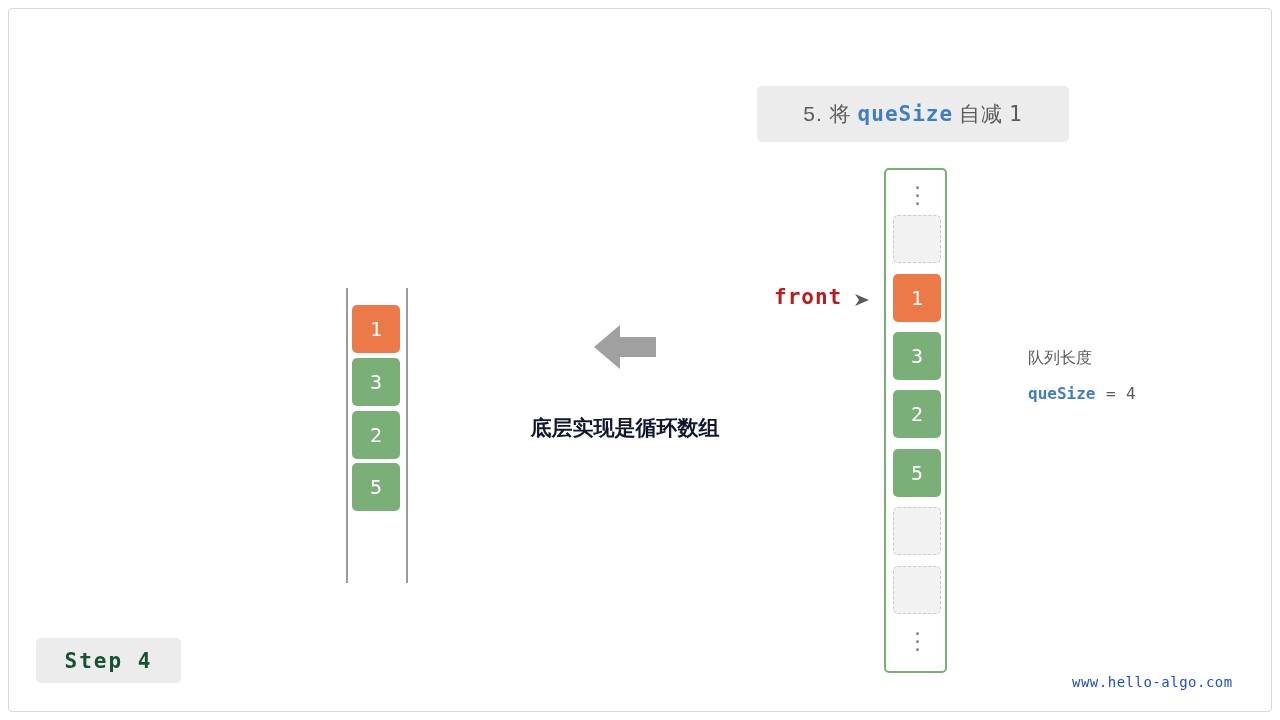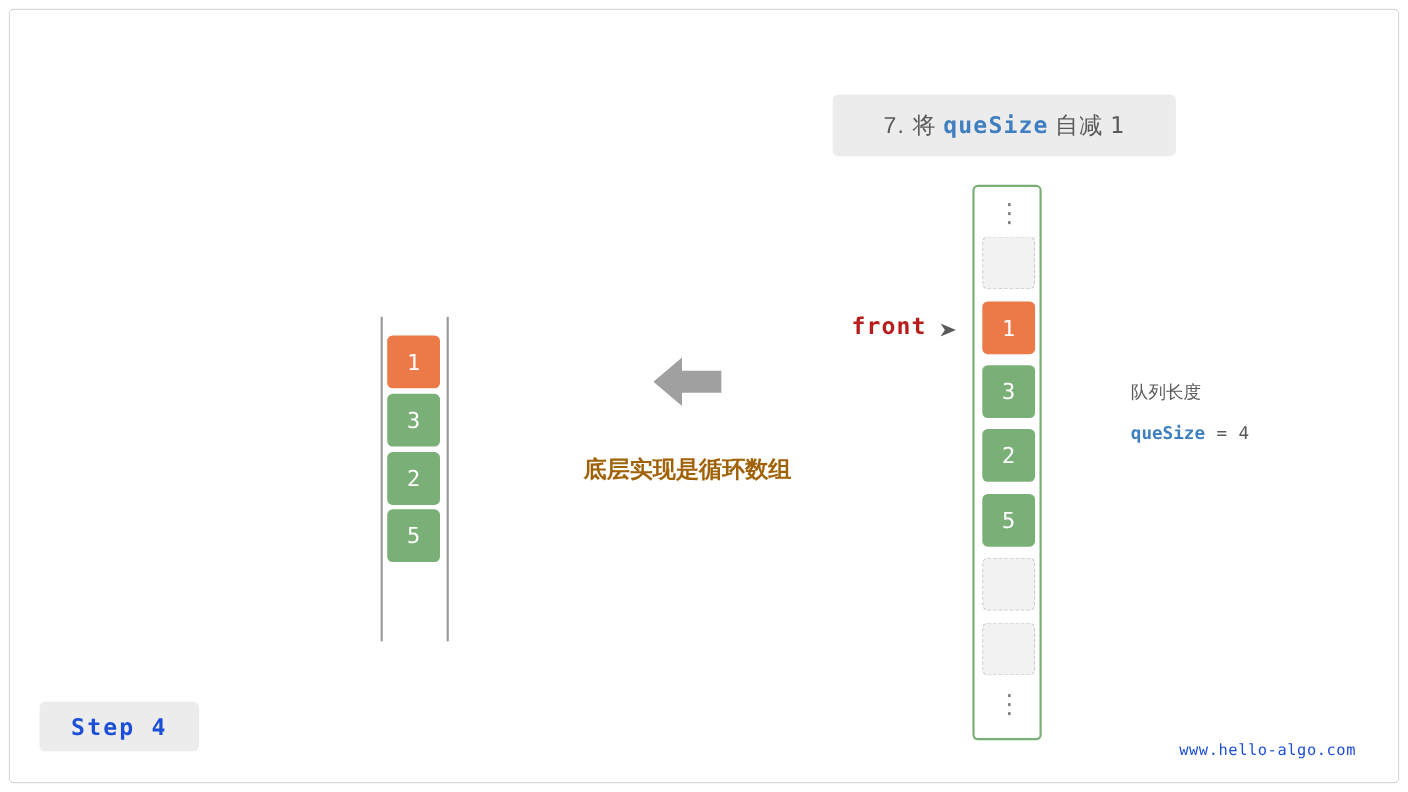--- a/index.html
+++ b/index.html
@@ -79,21 +79,21 @@
   
   #step-box {
     left: 36px;
     top: 638px;
     width: 145px;
     height: 45px;
     font-family: "DejaVu Sans Mono", monospace;
     font-weight: bold;
     font-size: 21px;
     letter-spacing: 2px;
-    color: #1d4ed8;
+    color: #14532d;
   }
 
   
   #left-list {
     position: absolute;
     left: 346px;
     top: 288px;
   }
   #left-list .rail {
     position: absolute;
@@ -128,21 +128,21 @@
     height: 50px;
   }
 
   
   #center-caption {
     position: absolute;
     left: 500px;
     top: 412px;
     width: 250px;
     text-align: center;
-    color: #a16207;
+    color: #0f172a;
     font-weight: bold;
     font-size: 21px;
     line-height: 31px;
   }
 
   
   #right-array {
     position: absolute;
     left: 884px;
     top: 168px;
@@ -235,21 +235,21 @@
   }
 </style>
 </head>
 <body>
 
 <div id="page">
 
   <div class="frame-border"></div>
 
   <div class="gray-box" id="title-box">
-    <span>7. 将</span>
+    <span>5. 将</span>
     <span class="mono">queSize</span>
     <span>自减</span>
     <span class="num" style="margin-left:6px;">1</span>
   </div>
 
 
   <div id="left-list">
     <div class="rail left"></div>
     <div class="rail right"></div>
     <div class="cell orange" style="left:6px; top:17px;">1</div>

